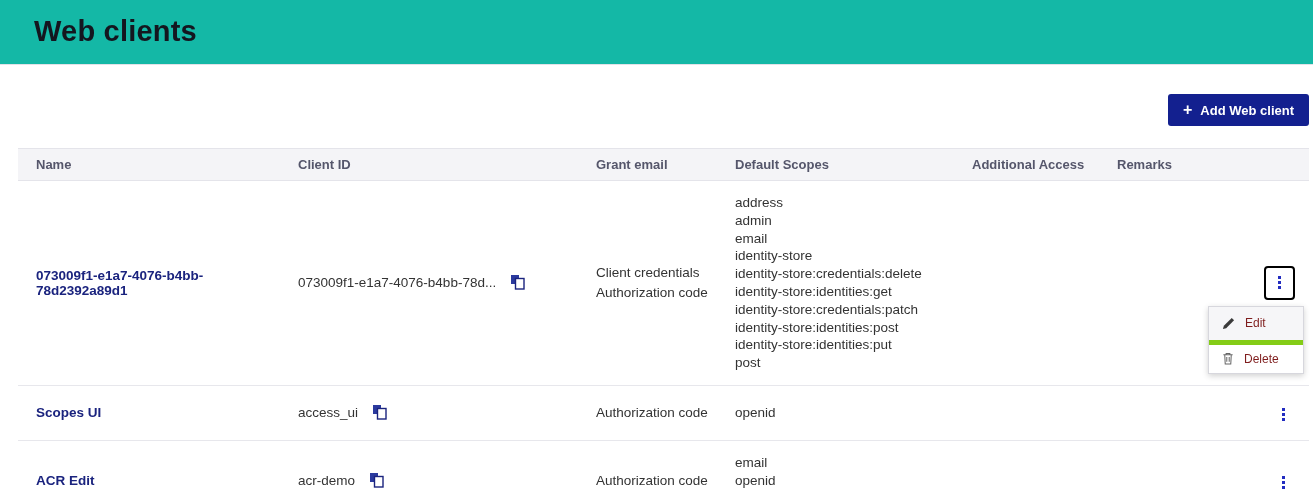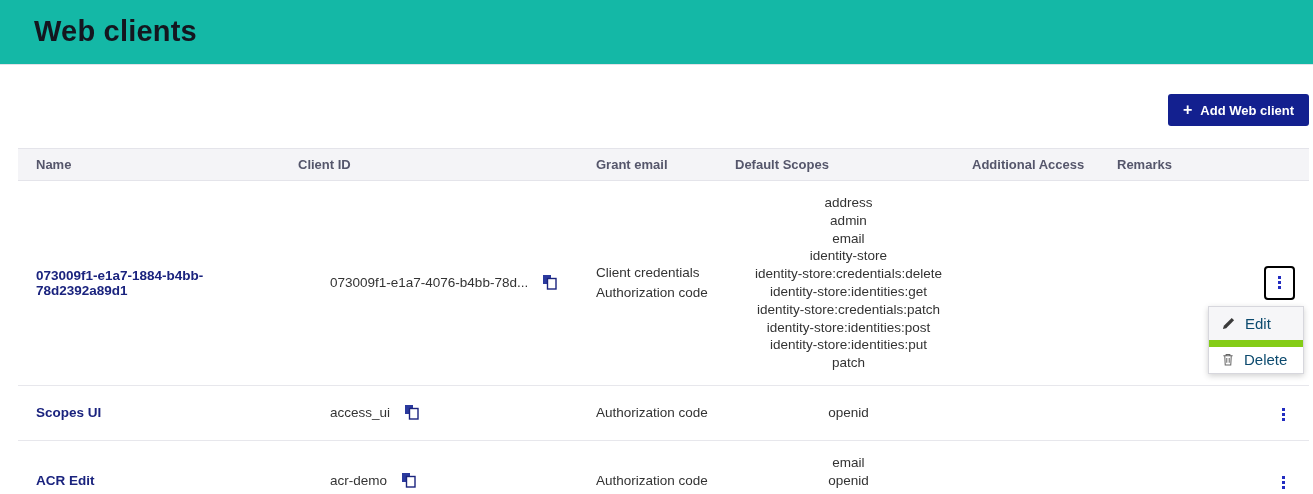--- a/index.html
+++ b/index.html
@@ -23,39 +23,39 @@
   table { width:100%; border-collapse:collapse; table-layout:fixed; }
   th { background:#f4f4f7; text-align:left; font-size:13px; font-weight:bold; color:#55566b;
        padding:8px 10px 8px 0; border-top:1px solid #e4e4ea; border-bottom:1px solid #e4e4ea; }
   td { padding:13px 10px 13px 0; font-size:13.5px; color:#333; vertical-align:middle;
        border-bottom:1px solid #e7e7ec; }
   th:first-child, td:first-child { padding-left:18px; }
   col.c-name{width:280px} col.c-client{width:298px} col.c-grant{width:139px}
   col.c-scopes{width:237px} col.c-add{width:145px} col.c-remarks{width:110px} col.c-act{width:auto}
 
   .name-link { color:#1a237e; font-weight:bold; font-size:13.5px; text-decoration:none; cursor:pointer; }
-  .client-id { display:flex; align-items:center; gap:14px;margin-left:32px; }
+  .client-id { display:flex; align-items:center; gap:14px; }
   .copy-icon { cursor:pointer; display:inline-flex; }
   .lines div { line-height:20px; }
-  .scopes div { line-height:17.8px;text-align:center; }
+  .scopes div { line-height:17.8px; }
 
   
   .act-cell { text-align:right; padding-right:14px; position:relative; }
   .kebab { display:inline-flex; flex-direction:column; align-items:center; justify-content:center;
            gap:2px; cursor:pointer; background:transparent; border:none; padding:6px 10px; }
   .kebab .dot { width:3px; height:3px; background:#222cc0; }
   .kebab.focused { border:2px solid #000; border-radius:4px; width:31px; height:34px; padding:0; }
 
   
   .menu { position:absolute; top:calc(50% + 23px); right:5px; width:96px; background:#fff;
           border:1px solid #d7d7dd; box-shadow:0 2px 6px rgba(0,0,0,0.18); z-index:20; }
   .menu-item { display:flex; align-items:center; gap:10px; height:33px; padding:0 13px;
-               font-size:15px; color:#0c4a6e; cursor:pointer; }
+               font-size:12px; color:#7f1d1d; cursor:pointer; }
   .menu-item:first-child { background:#f6f6f8; }
-  .menu-item + .menu-item { border-top:7px solid #84cc16;text-align:right; }
+  .menu-item + .menu-item { border-top:5px solid #84cc16;text-align:right; }
   .menu-item svg { flex:0 0 auto; }
 </style>
 </head>
 <body>
 
 <div class="titlebar">
   <div class="page-title">Web clients</div>
 </div>
 
 <div class="toolbar">
@@ -83,21 +83,21 @@
       <th>Grant email</th>
       <th>Default Scopes</th>
       <th>Additional Access</th>
       <th>Remarks</th>
       <th></th>
     </tr>
   </thead>
   <tbody>
 
     <tr>
-      <td><a class="name-link">073009f1-e1a7-1884-b4bb-78d2392a89d1</a></td>
+      <td><a class="name-link">073009f1-e1a7-4076-b4bb-78d2392a89d1</a></td>
       <td>
         <span class="client-id">
           <span>073009f1-e1a7-4076-b4bb-78d...</span>
           <span class="copy-icon">
             <svg width="16" height="17" viewBox="0 0 16 17">
               <rect x="1" y="1" width="8" height="9" fill="#2b3a9e"></rect>
               <rect x="5.5" y="4.5" width="8.5" height="10.5" fill="#fff" stroke="#1a237e" stroke-width="1.4"></rect>
             </svg>
           </span>
         </span>
@@ -109,21 +109,21 @@
       <td class="scopes">
         <div>address</div>
         <div>admin</div>
         <div>email</div>
         <div>identity-store</div>
         <div>identity-store:credentials:delete</div>
         <div>identity-store:identities:get</div>
         <div>identity-store:credentials:patch</div>
         <div>identity-store:identities:post</div>
         <div>identity-store:identities:put</div>
-        <div>patch</div>
+        <div>post</div>
       </td>
       <td></td>
       <td></td>
       <td class="act-cell">
         <button class="kebab focused">
           <span class="dot"></span>
           <span class="dot"></span>
           <span class="dot"></span>
         </button>
         <div class="menu">

